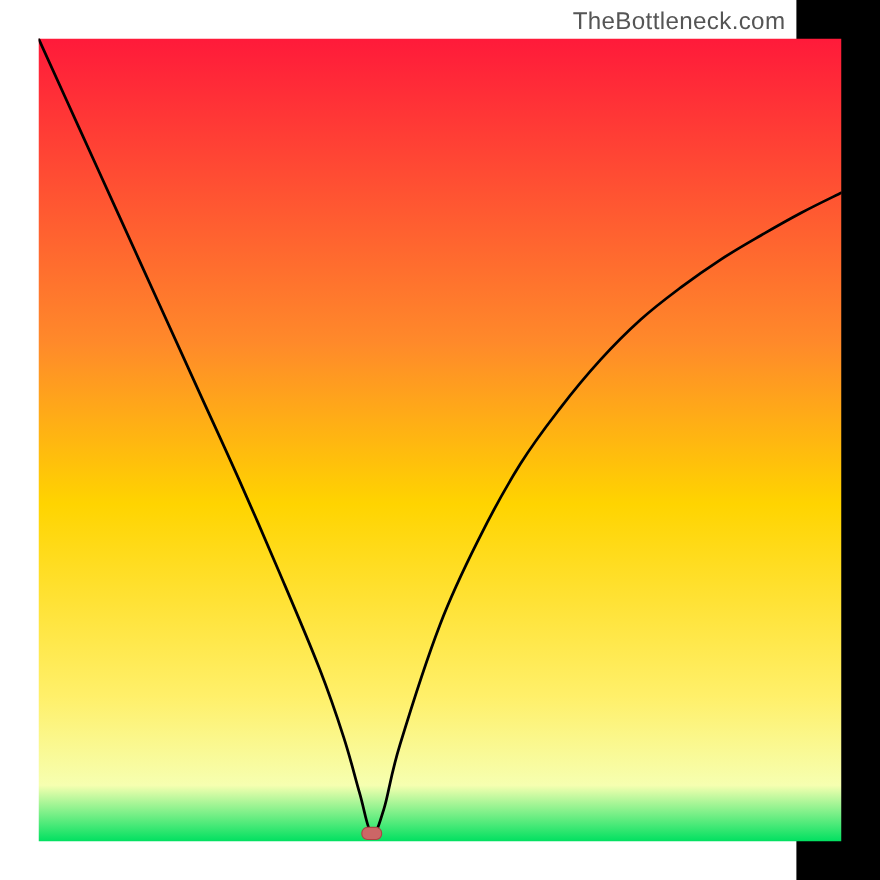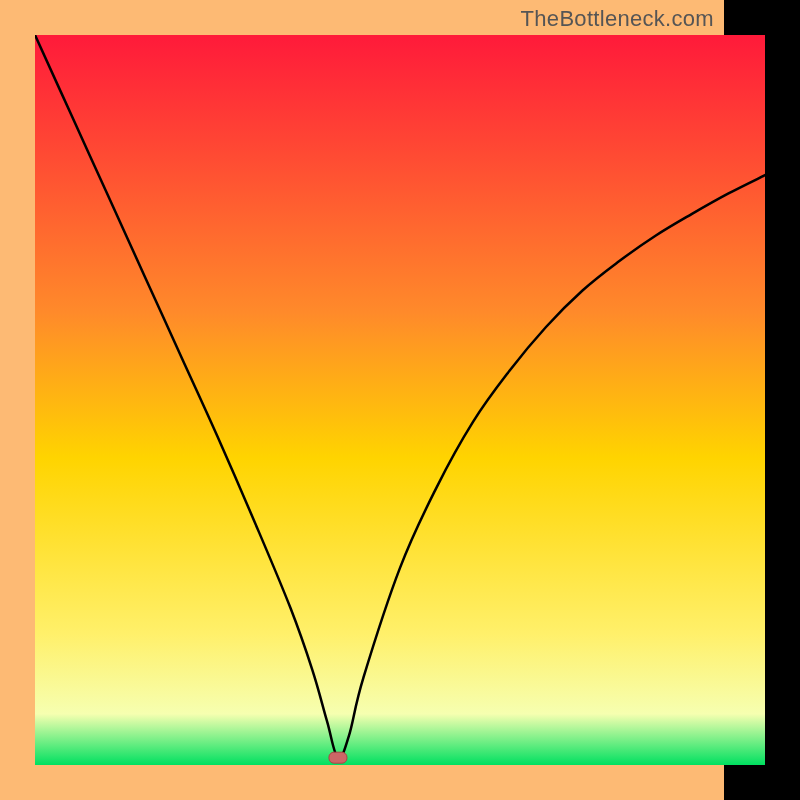--- a/index.html
+++ b/index.html
@@ -8,21 +8,21 @@
     width: 800px;
     height: 800px;
     background: #000;
     overflow: hidden;
     font-family: Arial, Helvetica, sans-serif;
   }
   .frame {
     position: relative;
     width: 724px;
     height: 800px;
-    background: #fdba74;
+    background: #ffffff;
   }
   .watermark {
     position: absolute;
     top: 6px;
     right: 10px;
     color: #555;
     font-size: 22px;
     font-weight: 500;
     letter-spacing: 0.3px;
     z-index: 5;

